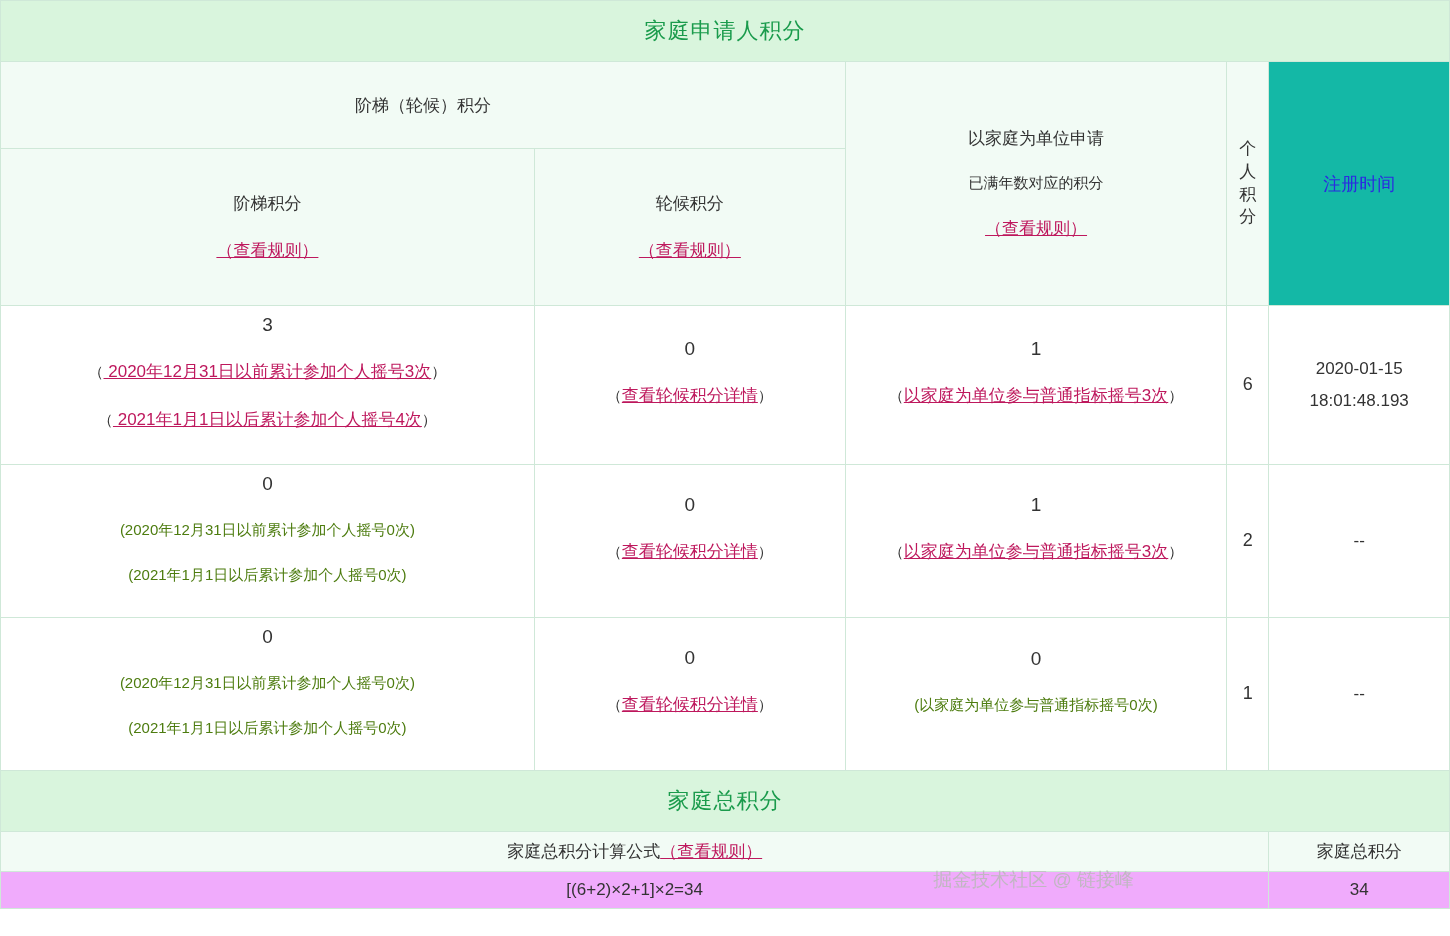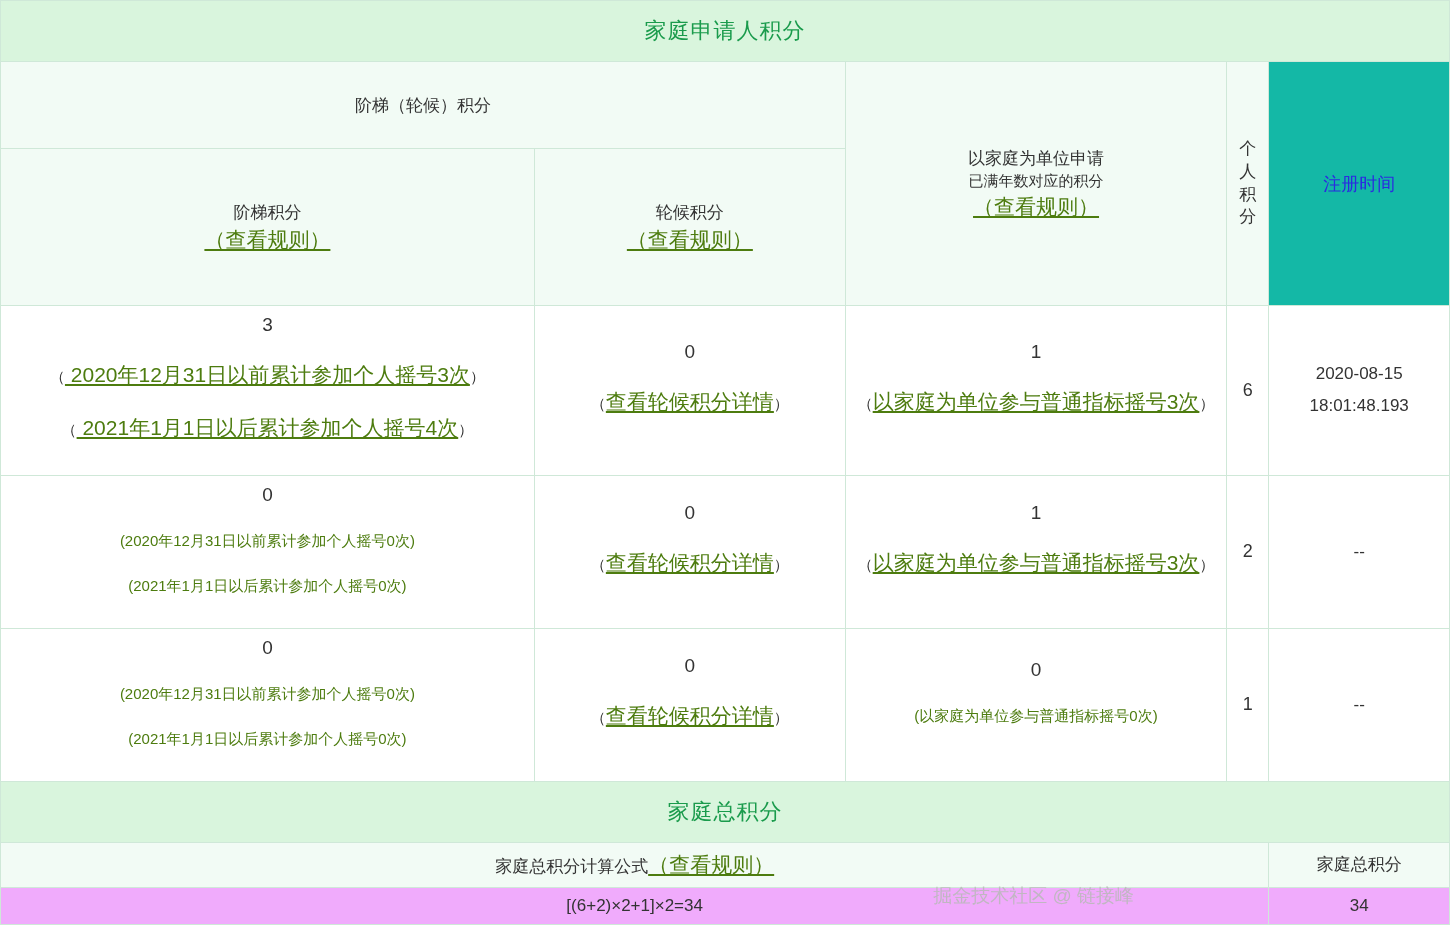--- a/index.html
+++ b/index.html
@@ -41,21 +41,21 @@
     border-left: 1px solid #cfe8d8;
     border-right: 1px solid #cfe8d8;
   }
   .head-cell {
     background: #f2fbf5;
     font-size: 17px;
     color: #333;
   }
   .head-cell .sub {
     display: block;
-    margin-top: 2px;
+    margin-top: 24px;
     font-size: 15px;
   }
   .vertical-head {
     background: #f2fbf5;
     font-size: 17px;
     width: 40px;
     line-height: 1.35;
     padding: 4px 2px;
   }
   .vertical-head span {
@@ -63,22 +63,22 @@
   }
   .reg-head {
     background: #14b8a6;
     color: #2b2be0;
     font-weight: bold;
     font-size: 18px;
     width: 138px;
   }
   a.rule-link,
   a.detail-link {
-    color: #4d7c0f;
-    font-size: 21px;
+    color: #be185d;
+    font-size: 17px;
   }
   .big-num {
     font-size: 19px;
     color: #333;
     display: block;
     margin-bottom: 14px;
   }
   .note {
     font-size: 15px;
     color: #333;
@@ -187,21 +187,21 @@
         <td class="cell-pad">
           <span class="mid-num">0</span>
           <span class="note"><span>（</span><a class="detail-link" href="#">查看轮候积分详情</a><span>）</span></span>
         </td>
         <td class="cell-pad">
           <span class="mid-num">1</span>
           <span class="note"><span>（</span><a class="detail-link" href="#">以家庭为单位参与普通指标摇号3次</a><span>）</span></span>
         </td>
         <td class="person-score">6</td>
         <td class="reg-time">
-          <div>2020-08-15</div>
+          <div>2020-01-15</div>
           <div>18:01:48.193</div>
         </td>
       </tr>
 
       <tr>
         <td class="cell-pad">
           <span class="big-num">0</span>
           <span class="note plain">(2020年12月31日以前累计参加个人摇号0次)</span>
           <span class="note plain">(2021年1月1日以后累计参加个人摇号0次)</span>
         </td>

